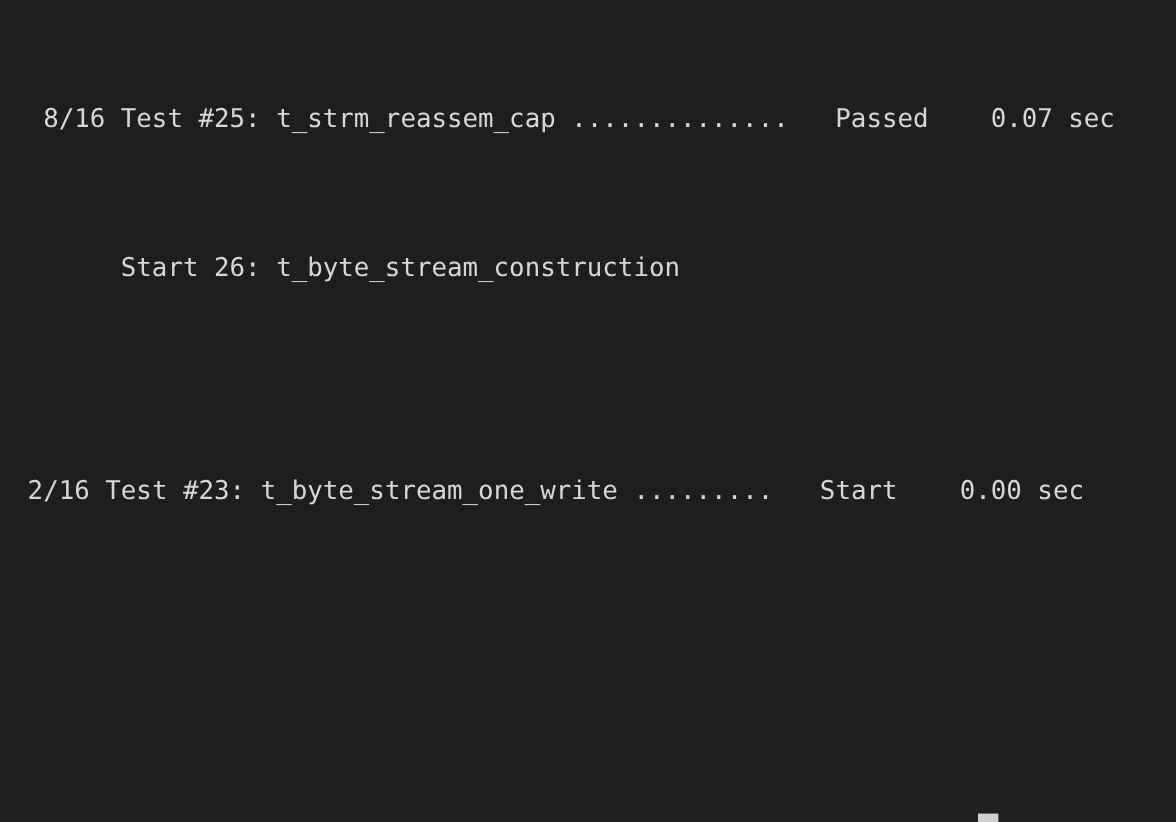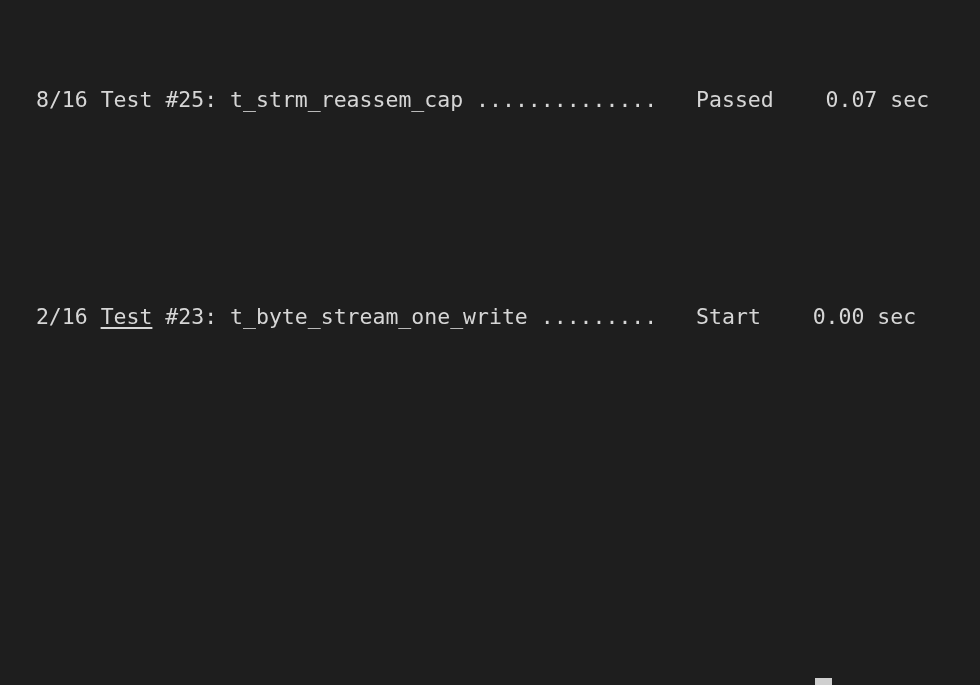--- a/index.html
+++ b/index.html
@@ -22,43 +22,42 @@
   #screen {
     position: absolute;
     left: 23px;
     top: -9px;
     white-space: pre;
     letter-spacing: 0px;
   }
   .line {
     height: 31px;
     white-space: pre;
-    text-align: center;
   }
   .underline {
-    text-decoration: underline;
     text-underline-offset: 3px;
   }
   #cursor {
     position: absolute;
     left: 815px;
     top: 678px;
     width: 17px;
     height: 10px;
     background: #cfcfcf;
   }
 </style>
 </head>
 <body>
 
 <div id="terminal">
   <div id="screen">
 
     <div class="line"><span> 8/16 Test #25: t_strm_reassem_cap ..............   Passed    0.07 sec</span></div>
 
+    <div class="line"><span>      Start 26: t_byte_stream_construction</span></div>
 
 
 
     <div class="line"><span>2/16</span><span> </span><span class="underline">Test</span><span> </span><span>#23</span><span>: </span><span>t_byte_stream_one_write</span><span> </span><span>.........</span><span>   </span><span>Start</span><span>    </span><span>0.00</span><span> </span><span>sec</span></div>
 
     
 
     
 
     

